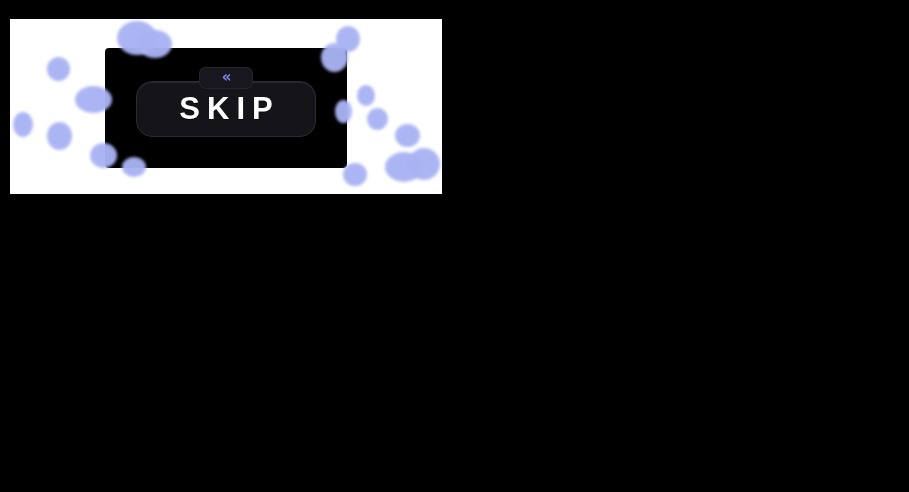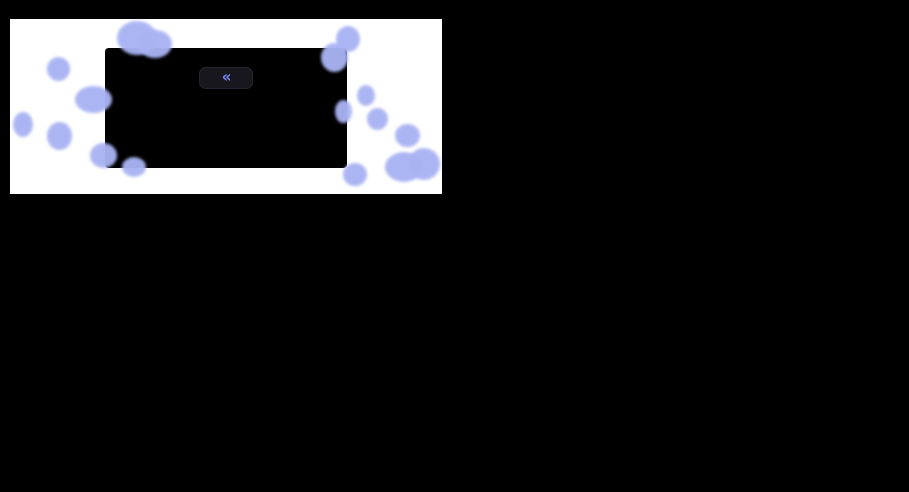--- a/index.html
+++ b/index.html
@@ -98,20 +98,23 @@
 </style>
 </head>
 <body>
 
 <div class="stage" style="background: rgb(0, 0, 0);">
   <div class="ad-panel" style="background: rgb(255, 255, 255);">
     <div class="skip-overlay" style="background: rgb(0, 0, 0);">
       <div class="collapse-tab">
         <span class="chevrons" style="color: rgb(125, 136, 238);">«</span>
       </div>
+      <button class="skip-button" style="background: rgb(20, 20, 25);">
+        <span class="skip-label" style="color: rgb(255, 255, 255);">SKIP</span>
+      </button>
     </div>
   </div>
   <div class="scribble-layer" id="blob-layer">
       <div class="blob" style="left: 117px; top: 21px; width: 40px; height: 34px; background: rgb(169, 179, 243);"></div>
       <div class="blob" style="left: 138px; top: 30px; width: 34px; height: 28px; background: rgb(169, 179, 243);"></div>
       <div class="blob" style="left: 336px; top: 26px; width: 24px; height: 26px; background: rgb(169, 179, 243);"></div>
       <div class="blob" style="left: 321px; top: 43px; width: 27px; height: 29px; background: rgb(169, 179, 243);"></div>
       <div class="blob" style="left: 47px; top: 57px; width: 23px; height: 24px; background: rgb(169, 179, 243);"></div>
       <div class="blob" style="left: 75px; top: 86px; width: 37px; height: 27px; background: rgb(169, 179, 243);"></div>
       <div class="blob" style="left: 13px; top: 112px; width: 20px; height: 25px; background: rgb(169, 179, 243);"></div>

